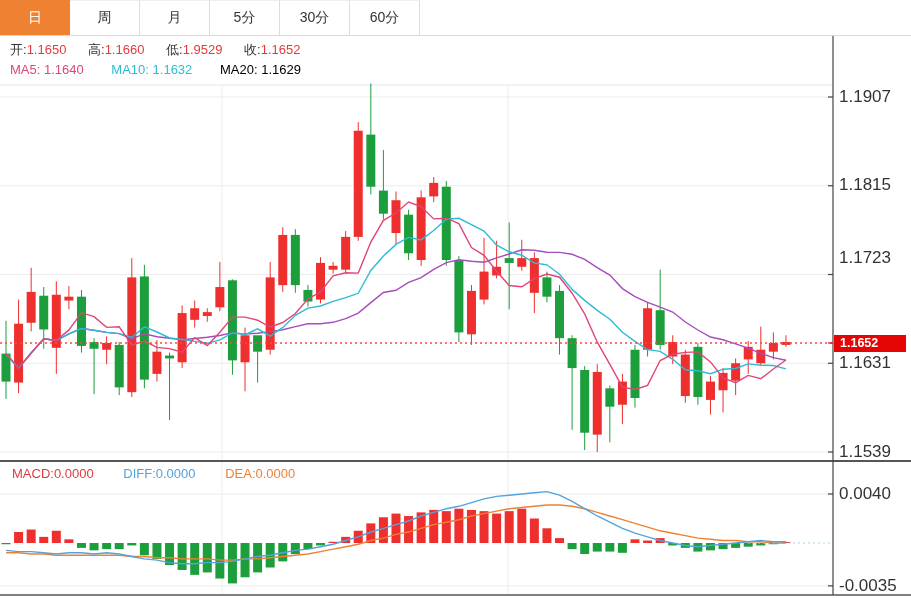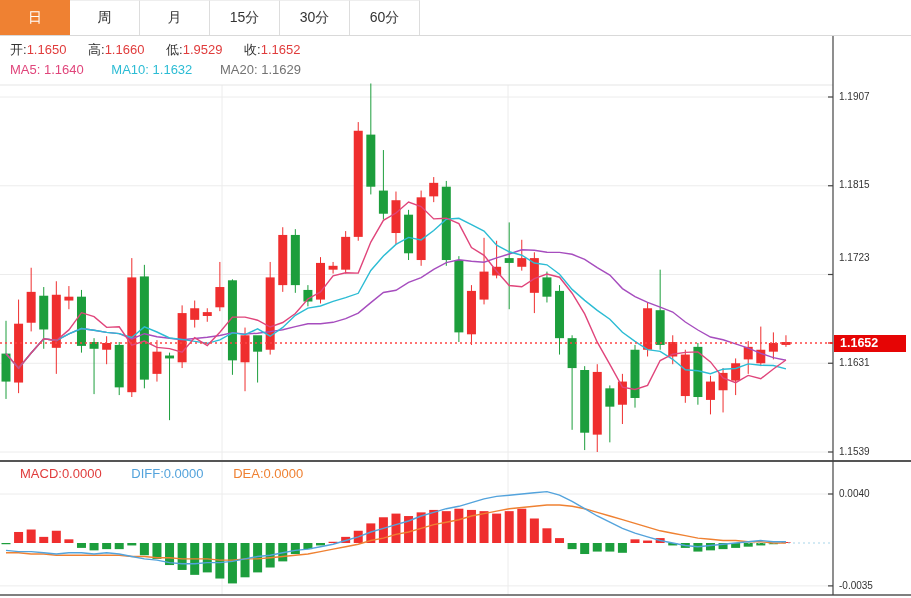--- a/index.html
+++ b/index.html
@@ -11,28 +11,28 @@
   .tab{width:70px;height:35px;box-sizing:border-box;border-right:1px solid #ddd;border-top:1px solid #eee;
        display:flex;align-items:center;justify-content:center;font-size:14px;color:#333;cursor:pointer;}
   .tab:first-child{border-left:1px solid #eee;}
   .tab.active{background:#ef8132;color:#fff;border-color:#ef8132;}
   
   .info1{position:absolute;left:10px;top:41px;font-size:13px;color:#333;white-space:nowrap;}
   .info1 .pair{margin-right:18px;}
   .info1 .v{color:#e03c3c;}
   .info2{position:absolute;left:10px;top:62px;font-size:13px;white-space:nowrap;}
   .info2 .pair{margin-right:24px;}
-  .ma5{color:#e0457b;} .ma10{color:#2cbcd4;} .ma20{color:#737373;}
+  .ma5{color:#e0457b;} .ma10{color:#2cbcd4;} .ma20{color:#000000;}
   
-  .macdhead{position:absolute;left:20px;top:466px;font-size:13px;white-space:nowrap;}
+  .macdhead{position:absolute;left:12px;top:466px;font-size:13px;white-space:nowrap;}
   .macdhead .pair{margin-right:26px;}
   .c-red{color:#e03c3c;} .c-blue{color:#53a3dc;} .c-orange{color:#ef8132;}
   
   .ylab{position:absolute;left:839px;width:68px;height:14px;line-height:14px;
-        font-size:10px;color:#333;text-align:left;}
+        font-size:17px;color:#333;text-align:left;}
   .badge{position:absolute;left:834px;top:335px;width:72px;height:17px;line-height:17px;
          background:#e60505;color:#fff;font-size:12.5px;font-weight:bold;padding-left:6px;box-sizing:border-box;}
   svg{position:absolute;left:0;top:0;}
 </style>
 </head>
 <body>
 
 <svg id="chart-svg" width="911" height="598">
     <g>
       <line x1="0" y1="97" x2="833" y2="97" stroke="#ececec" stroke-width="1"></line>
@@ -262,21 +262,21 @@
       <line x1="828" y1="494" x2="833" y2="494" stroke="#444444" stroke-width="1.2"></line>
       <line x1="828" y1="585.875" x2="833" y2="585.875" stroke="#444444" stroke-width="1.2"></line>
       <line x1="828" y1="342.99184782608654" x2="833" y2="342.99184782608654" stroke="#e60505" stroke-width="1.2"></line>
     </g>
   </svg>
 
 <div class="tabbar">
   <div class="tab active">日</div>
   <div class="tab">周</div>
   <div class="tab">月</div>
-  <div class="tab">15分</div>
+  <div class="tab">5分</div>
   <div class="tab">30分</div>
   <div class="tab">60分</div>
 </div>
 
 <div class="info1">
   <span class="pair"><span>开:</span><span class="v">1.1650</span></span>
   <span class="pair"><span>高:</span><span class="v">1.1660</span></span>
   <span class="pair"><span>低:</span><span class="v">1.9529</span></span>
   <span class="pair"><span>收:</span><span class="v">1.1652</span></span>
 </div>

